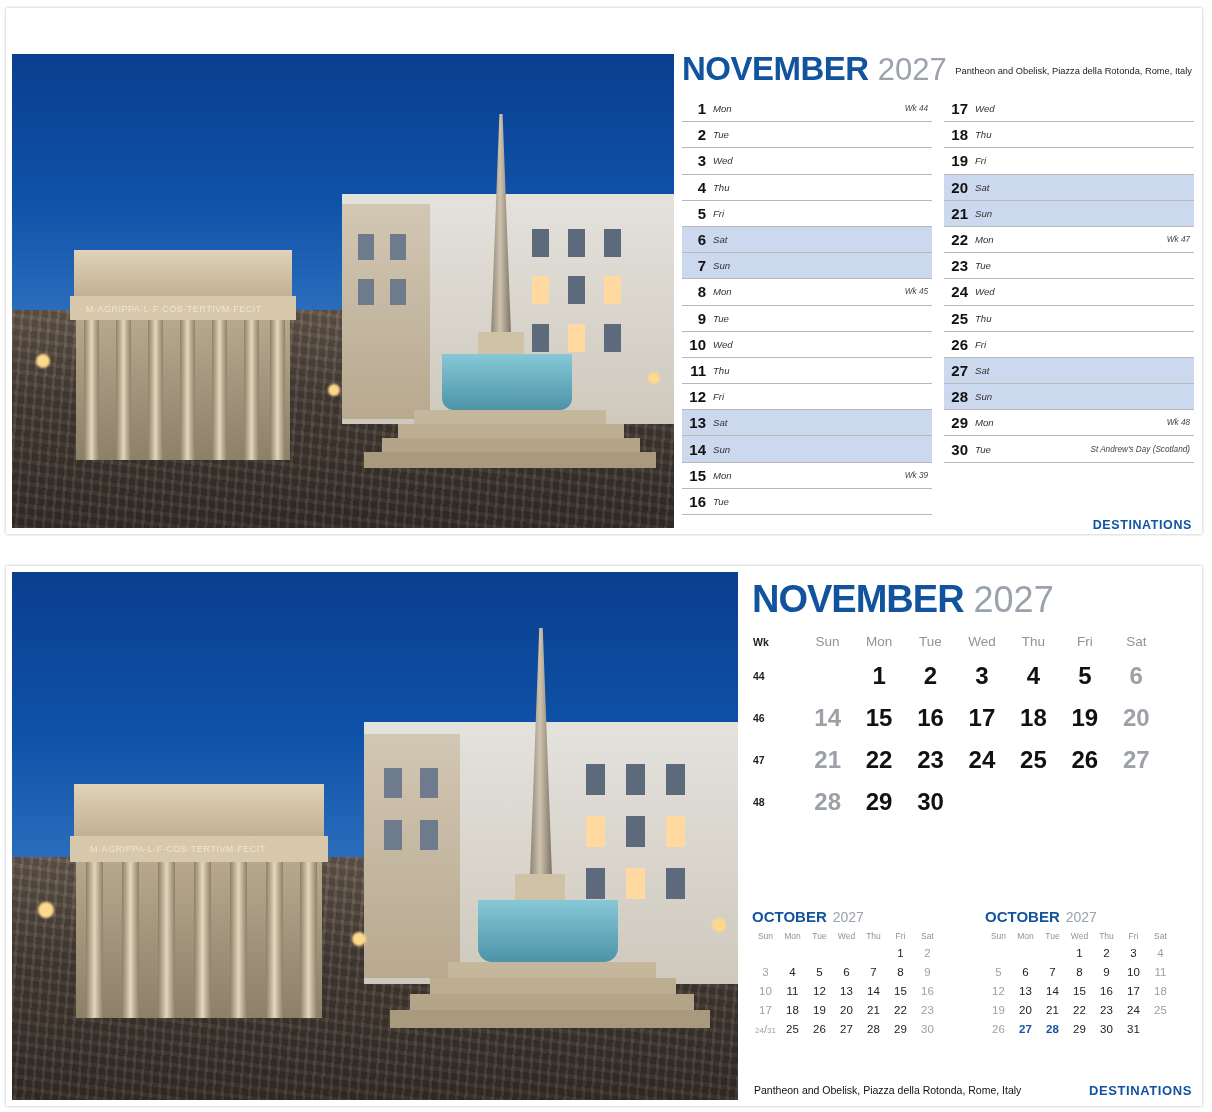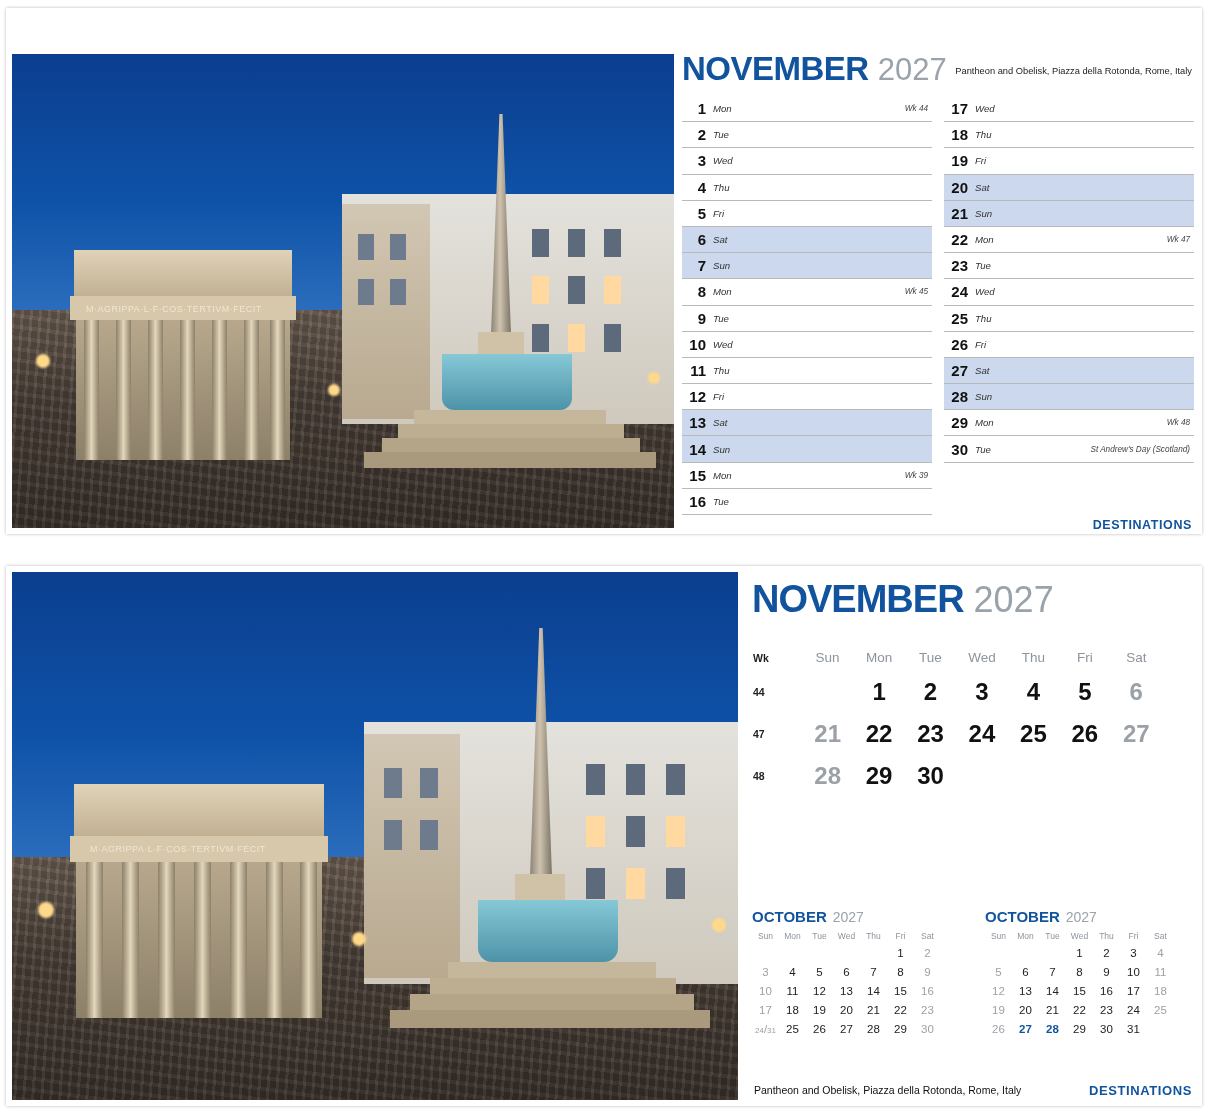--- a/index.html
+++ b/index.html
@@ -53,21 +53,21 @@
          color:#12539e;letter-spacing:.6px;}
 
   
   .bot{left:6px;top:566px;width:1196px;height:540px;}
   .bot .photo{position:absolute;left:6px;top:6px;width:726px;height:528px;}
   .bot .grid-area{position:absolute;left:746px;top:12px;width:440px;height:520px;}
   .b-hdr{display:flex;align-items:baseline;gap:10px;}
   .b-m{font-size:38px;font-weight:bold;color:#12539e;letter-spacing:-1px;}
   .b-y{font-size:36px;color:#9aa2ab;}
 
-  table.cal{border-collapse:collapse;width:410px;margin-top:28px;}
+  table.cal{border-collapse:collapse;width:410px;margin-top:12px;}
   table.cal th{font-size:13.5px;color:#8d949c;font-weight:normal;padding-bottom:6px;}
   table.cal th.wk{font-size:10.5px;color:#222;font-weight:bold;text-align:left;width:34px;}
   table.cal td{text-align:center;font-size:24px;font-weight:bold;height:40px;width:53px;color:#111;}
   table.cal td.wknum{font-size:10.5px;font-weight:bold;color:#222;text-align:left;}
   table.cal td.we{color:#9ba1a7;}
   table.cal td.empty{color:transparent;}
 
   
   .minis{position:absolute;left:0;top:330px;display:flex;gap:44px;}
   .mini-h{display:flex;align-items:baseline;gap:6px;}
@@ -374,20 +374,30 @@
               <td class="wknum">44</td>
               <td class="empty">&nbsp;</td>
               <td class="">1</td>
               <td class="">2</td>
               <td class="">3</td>
               <td class="">4</td>
               <td class="">5</td>
               <td class="we">6</td>
             </tr>
             <tr>
+              <td class="wknum">46</td>
+              <td class="we">14</td>
+              <td class="">15</td>
+              <td class="">16</td>
+              <td class="">17</td>
+              <td class="">18</td>
+              <td class="">19</td>
+              <td class="we">20</td>
+            </tr>
+            <tr>
               <td class="wknum">47</td>
               <td class="we">21</td>
               <td class="">22</td>
               <td class="">23</td>
               <td class="">24</td>
               <td class="">25</td>
               <td class="">26</td>
               <td class="we">27</td>
             </tr>
             <tr>

